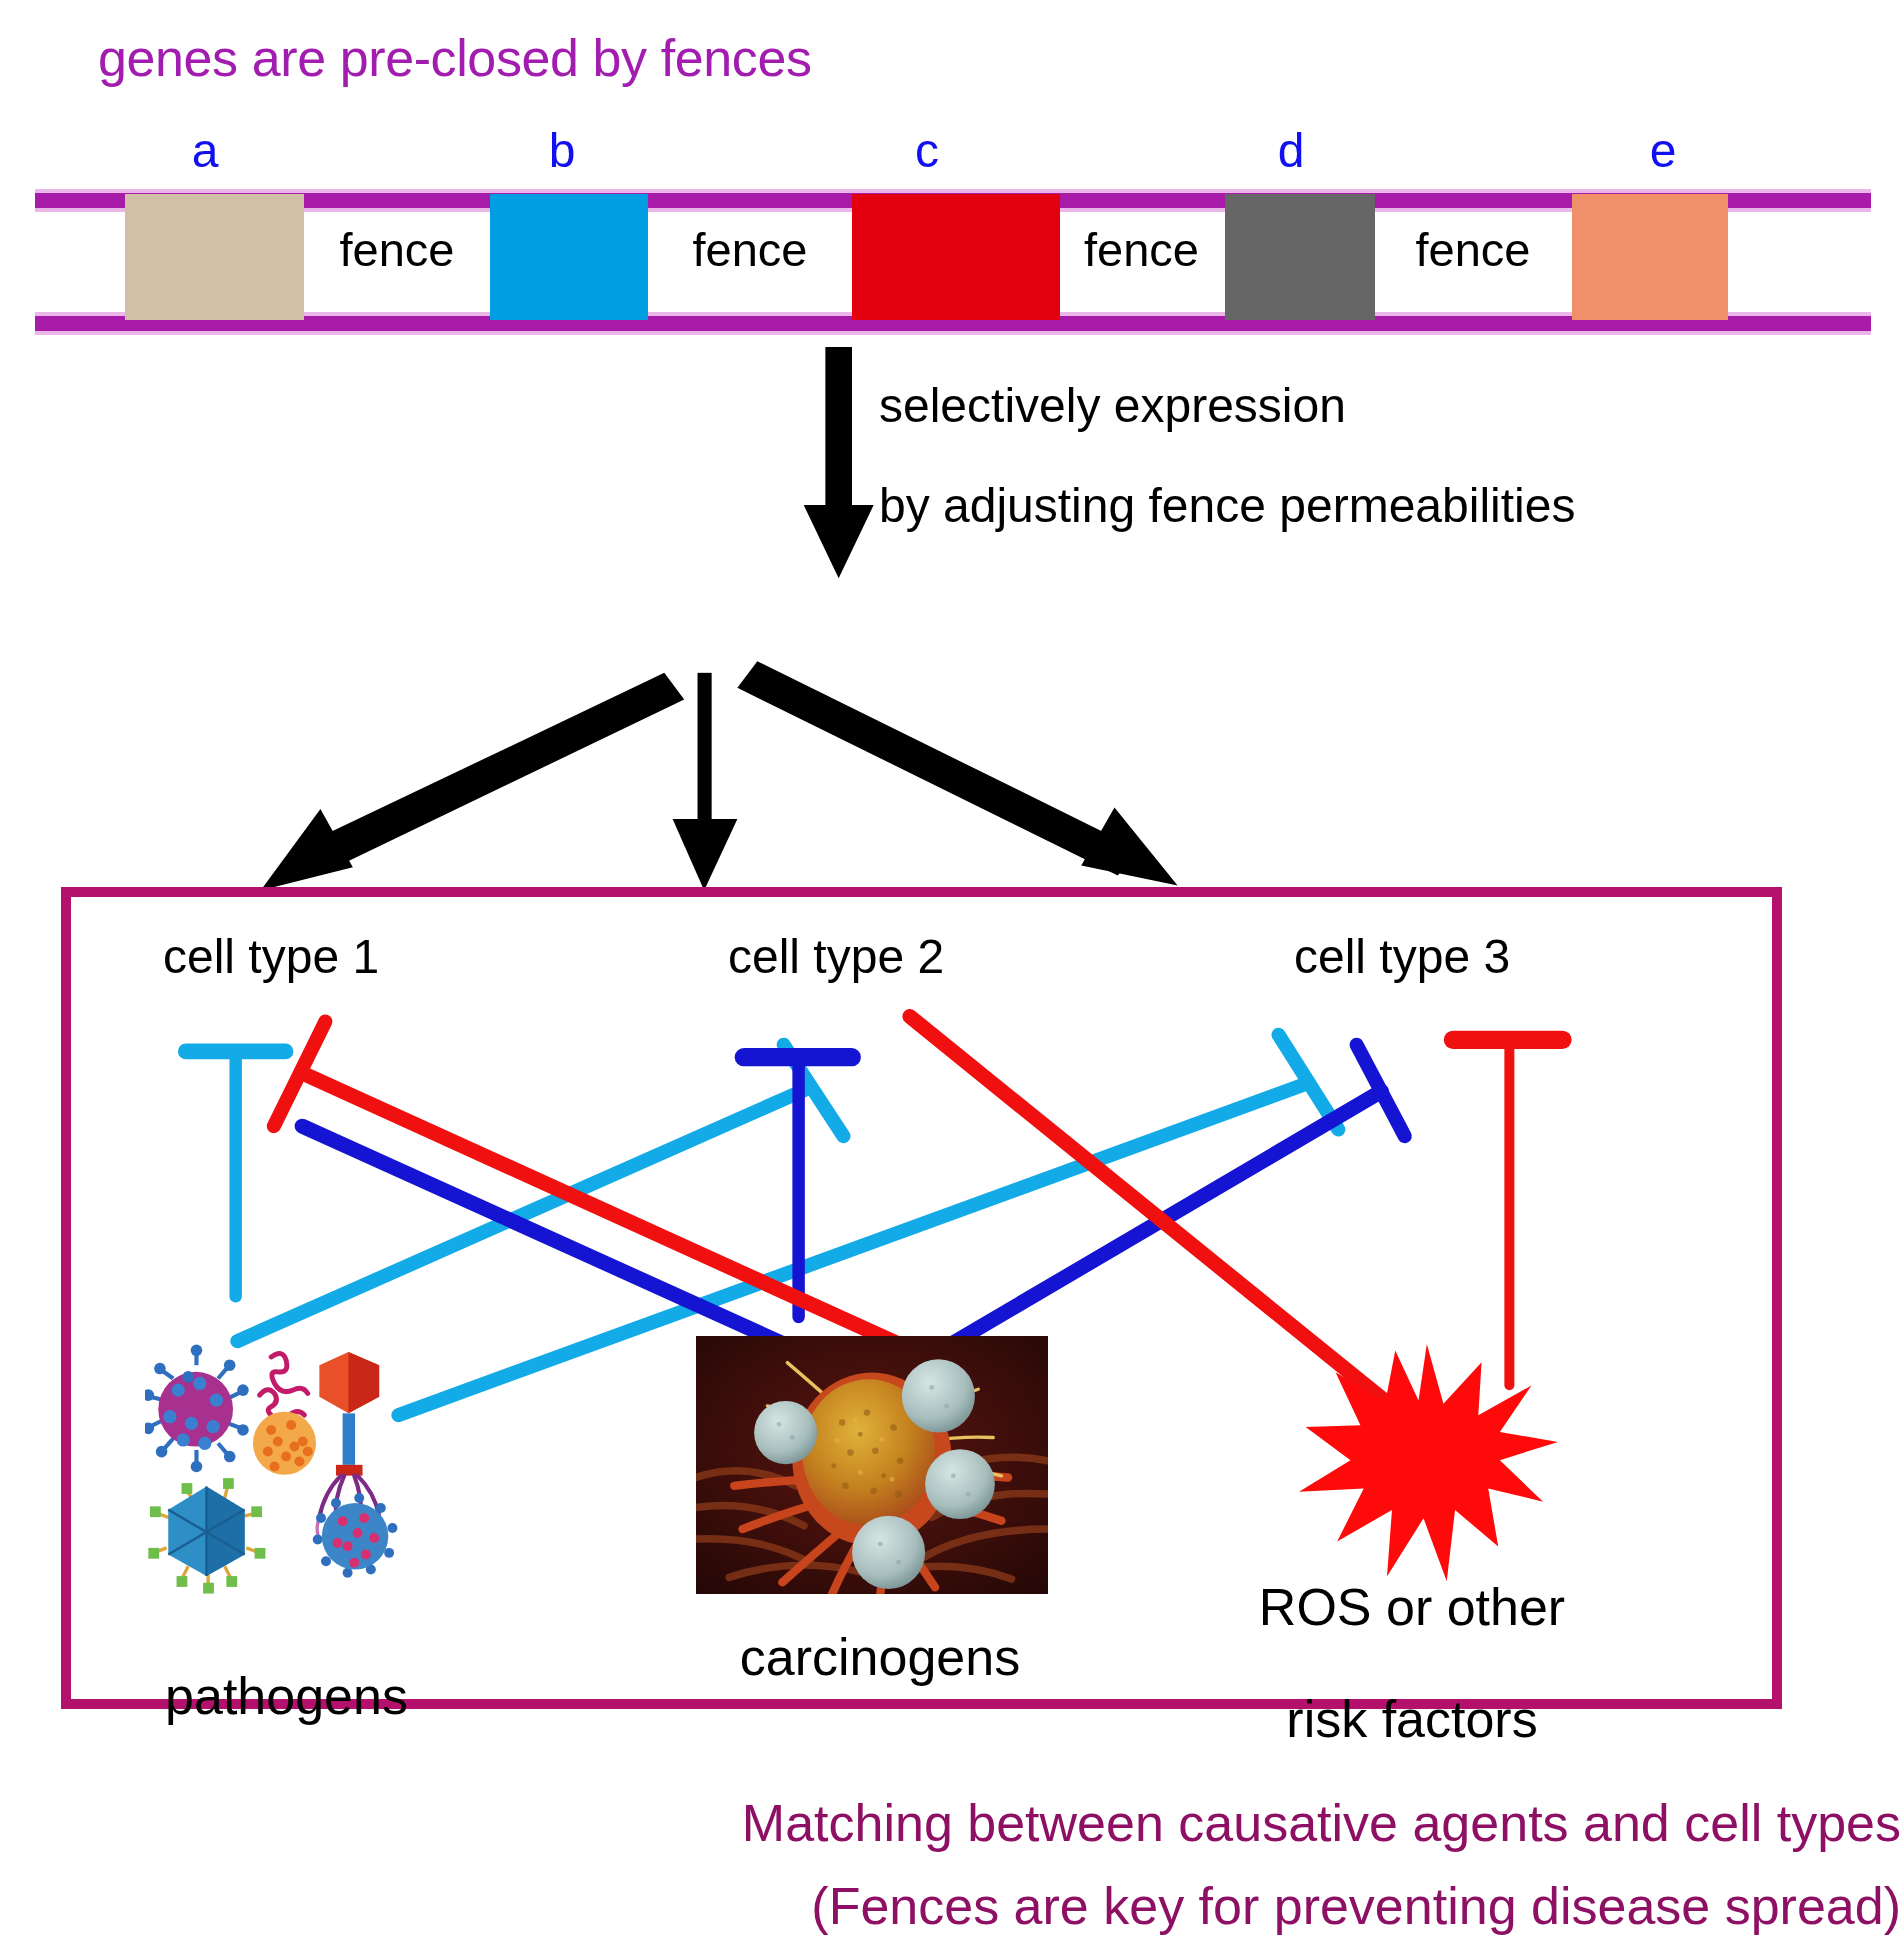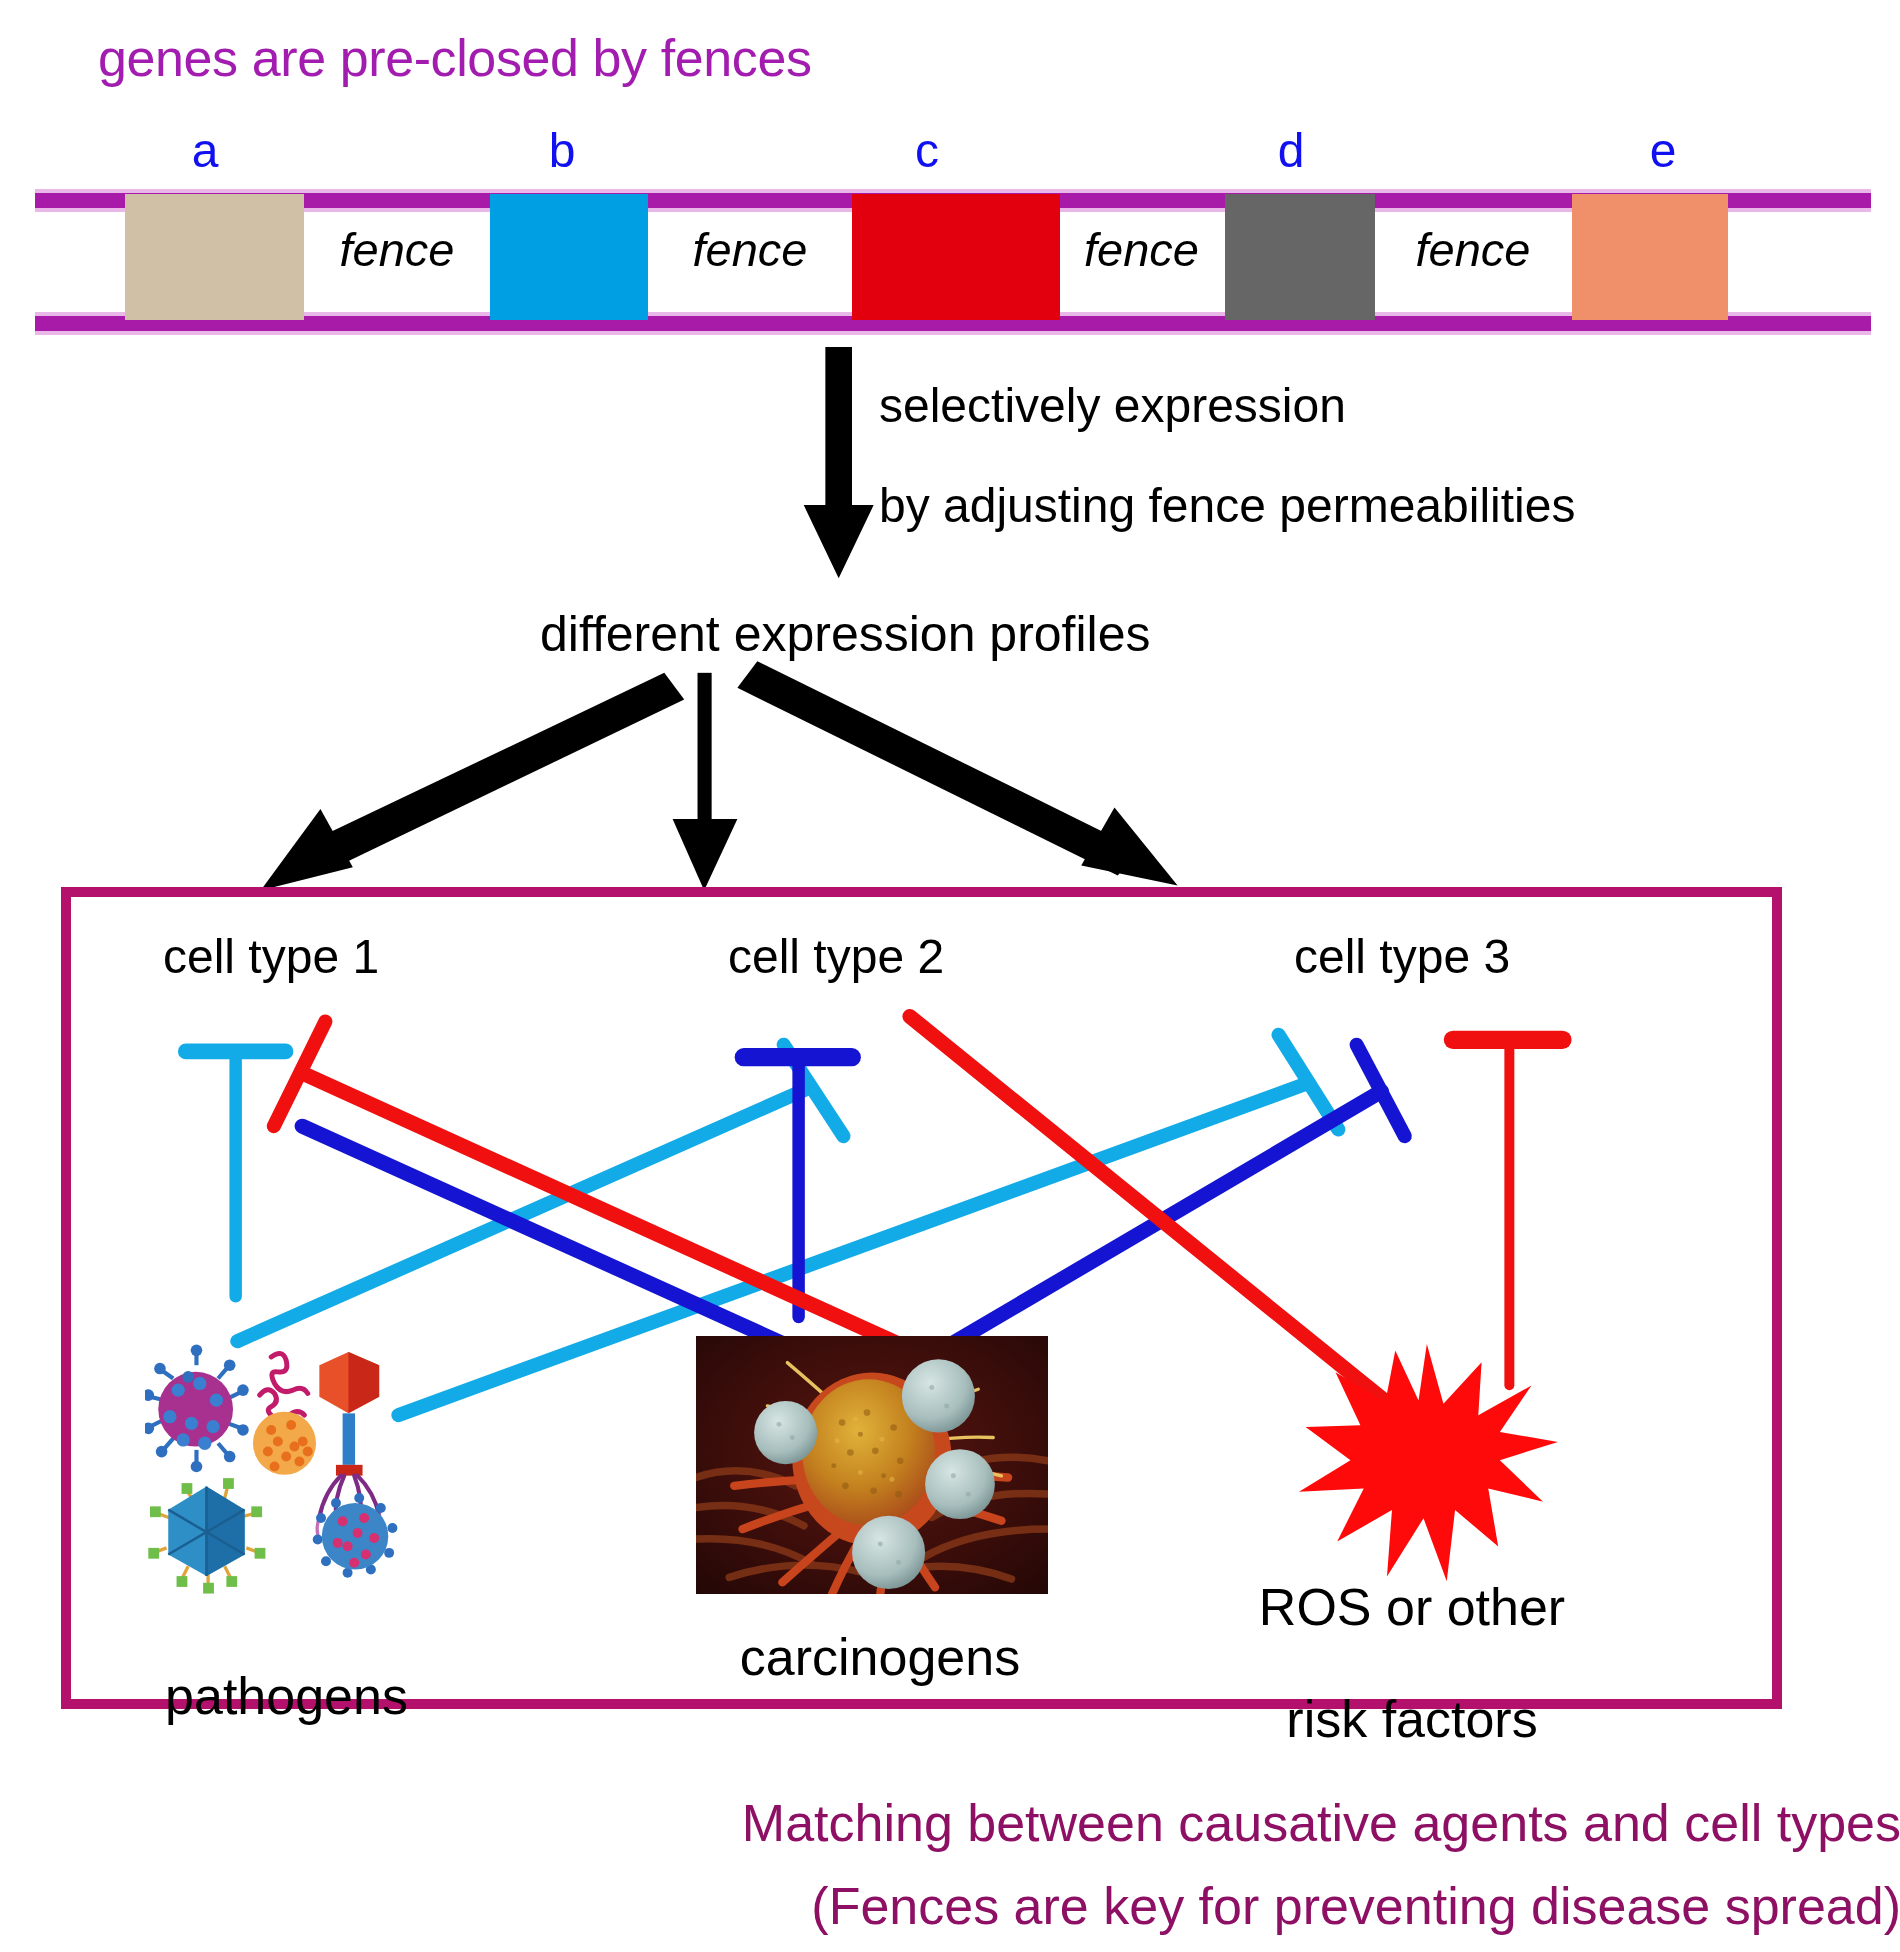--- a/index.html
+++ b/index.html
@@ -40,21 +40,20 @@
     width: 100px;
     top: 123px;
   }
 
   
   #track {
     left: 35px;
     top: 189px;
     width: 1836px;
     height: 141px;
-    font-style: italic;
   }
   .track-line {
     position: absolute;
     left: 0;
     width: 1836px;
     height: 15px;
     background: #A81BA8;
     border-top: 4.2px solid #E9B8E9;
     border-bottom: 4.2px solid #E9B8E9;
     box-sizing: content-box;
@@ -178,21 +177,20 @@
     <div class="fence-label" style="left:1339px; width:198px;">fence</div>
   </div>
 
   <svg class="abs" id="arrow-main" width="100" height="233" viewBox="0 0 120 280">
     <path d="M 34 0 L 66 0 L 66 190 L 92 190 L 50 278 L 8 190 L 34 190 Z" fill="#000000"></path>
   </svg>
 
   <div class="abs" id="annot2">by adjusting fence permeabilities</div>
   <div class="abs" id="annot1">selectively expression</div>
 
-  <div class="abs" id="profiles">different expression profiles</div>
 
   <svg class="abs" id="branch-svg" width="1412" height="233" viewBox="0 0 1700 280">
 
     <g>
       <path d="M 500 20 L 524 52 L 88 262 L 64 228 Z" fill="#000000"></path>
       <path d="M 14 282 L 86 184 L 125 254 Z" fill="#000000"></path>
     </g>
 
     <g>
       <rect x="540" y="20" width="17" height="218" fill="#000000"></rect>

